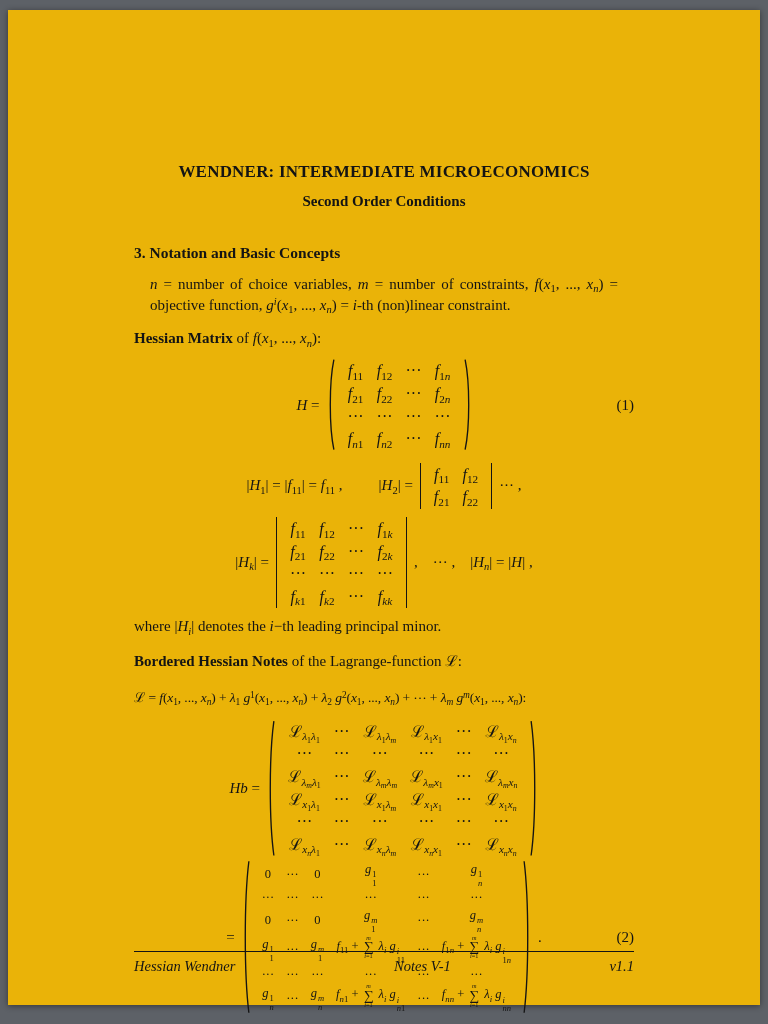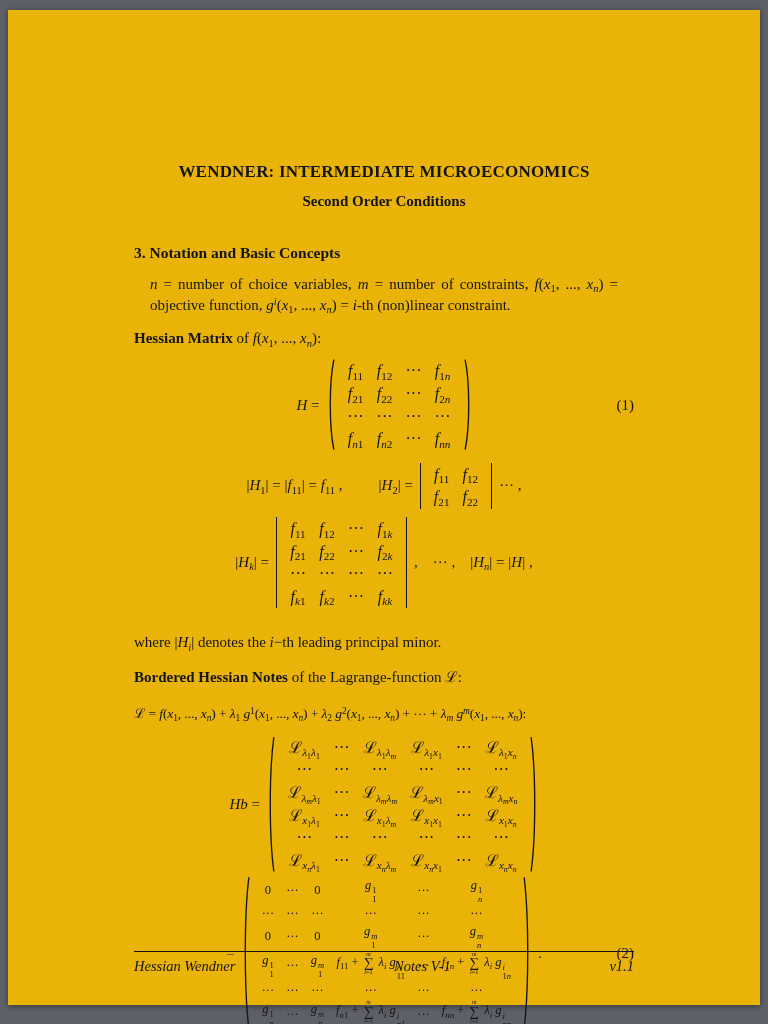--- a/index.html
+++ b/index.html
@@ -17,21 +17,21 @@
     background: #eab308;
     box-shadow: 0 1px 6px rgba(0,0,0,.45);
   }
   .title { margin: 152px 0 0; text-align: center; font-size: 17px; font-weight: bold; letter-spacing: .2px; }
   .subtitle { margin: 11px 0 14px; text-align: center; font-size: 15px; font-weight: bold; }
   .content { padding: 0 126px; font-size: 15px; }
   .sec { margin: 34px 0 0; font-size: 15.5px; font-weight: bold; }
   .para { margin: 12px 16px 0; text-align: justify; line-height: 1.38; }
   .lead { margin: 15px 0 0; }
   .mlead { margin-top: 12px; }
-  .where { margin-top: 26px; }
+  .where { margin-top: 10px; }
   .blead { margin-top: 10px; }
   .lagr { margin-top: 18px; font-size: 13.5px; white-space: nowrap; letter-spacing: -0.1px; }
 
   sub, sup { font-size: .7em; vertical-align: baseline; position: relative; line-height: 0; }
   sub { top: .32em; }
   sup { top: -.42em; }
 
   .eq { position: relative; display: flex; justify-content: center; align-items: center; gap: 7px; }
   .eq1 { margin-top: 12px; }
   .mline1 { margin-top: 12px; }

